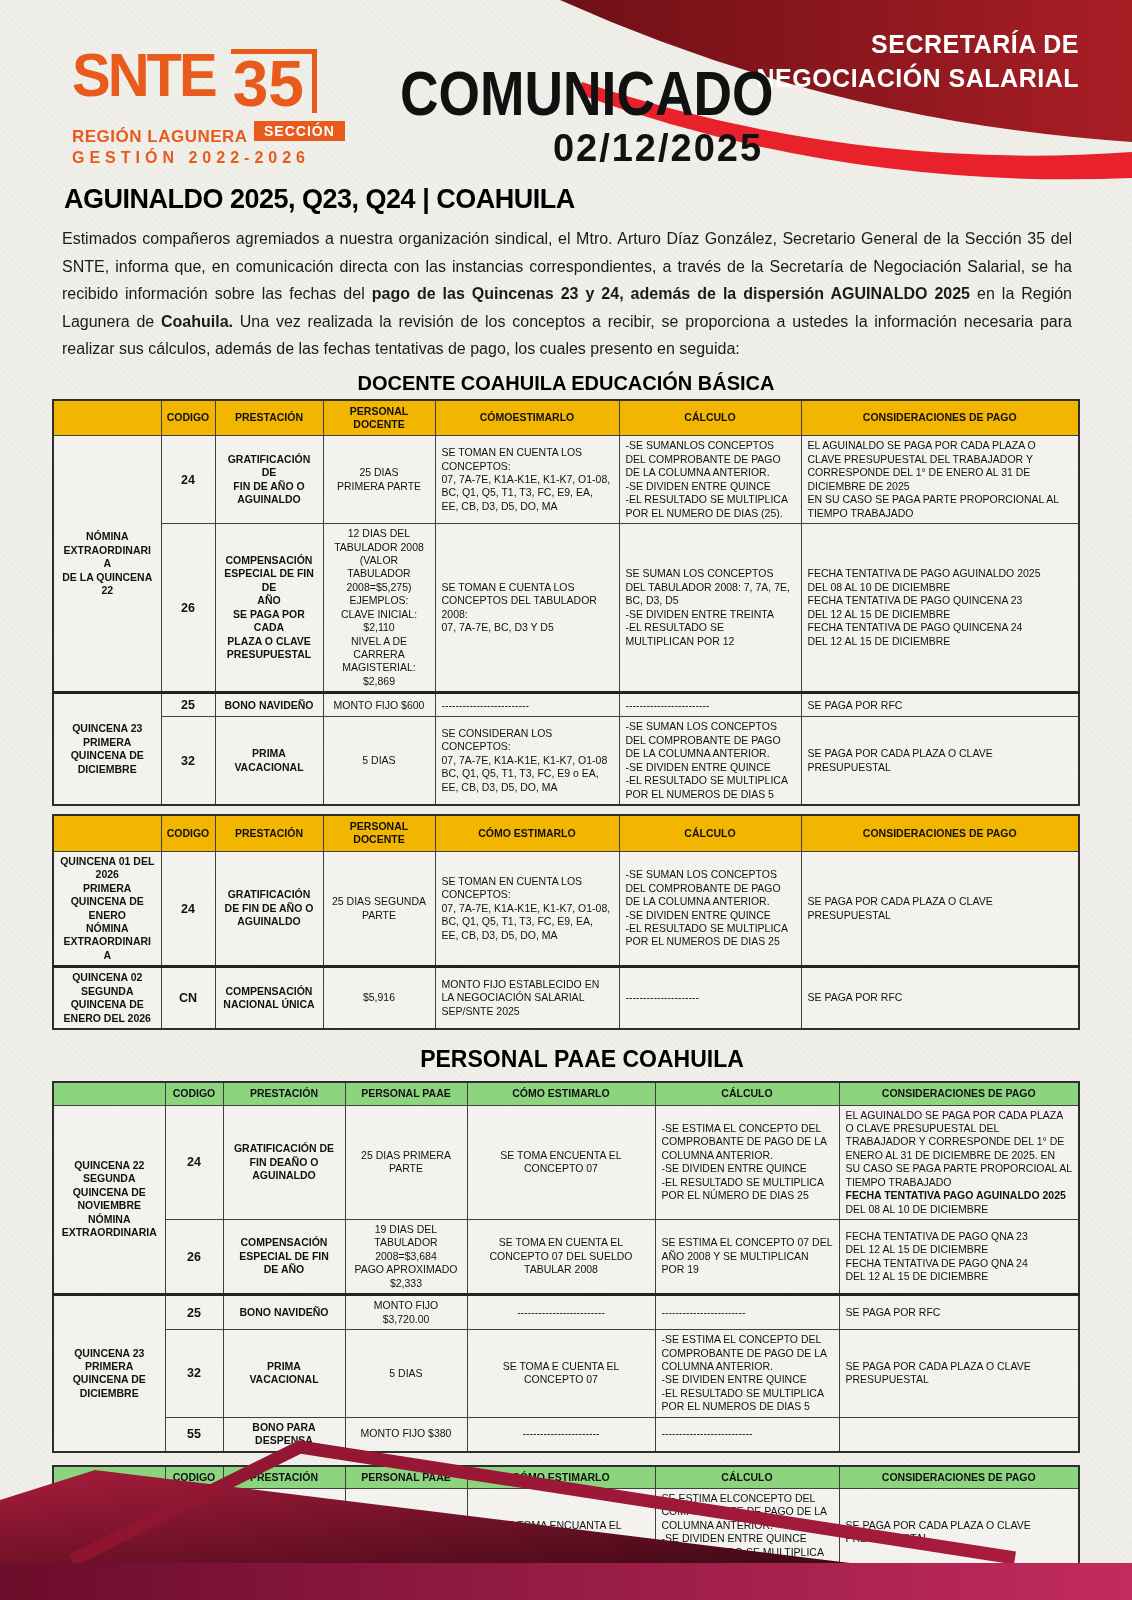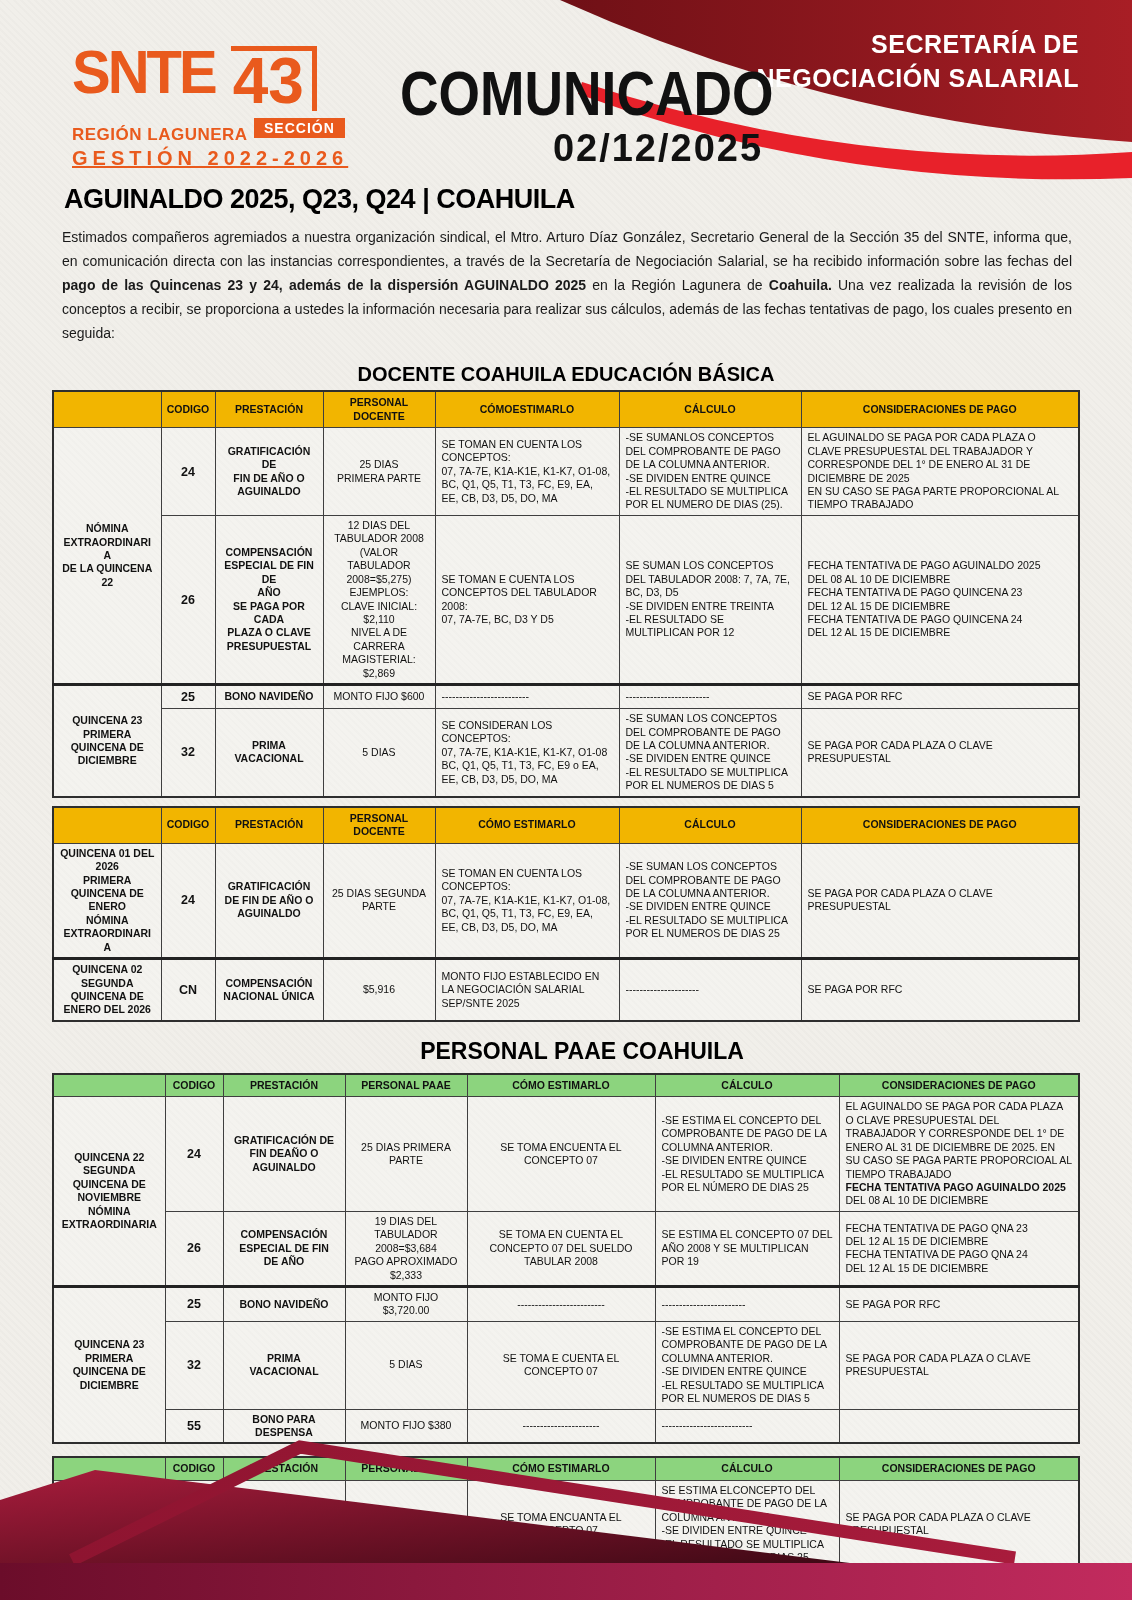--- a/index.html
+++ b/index.html
@@ -12,27 +12,27 @@
                font-size:25px;line-height:1.35;letter-spacing:.5px;}
   
   .header{position:relative;display:flex;padding:46px 8px 0 72px;align-items:center;}
   .logo{position:relative;width:300px;color:#e95a1d;}
   .logo-top{display:flex;align-items:flex-start;}
   .snte{font-size:58px;font-weight:800;letter-spacing:-3px;line-height:.9;transform:scaleY(1.05);}
   .n35{font-size:64px;font-weight:800;margin-left:16px;line-height:.9;border-top:5px solid #e95a1d;border-right:5px solid #e95a1d;padding:2px 8px 0 2px;}
   .badge{position:absolute;left:182px;top:72px;background:#e95a1d;color:#ffffff;font-weight:bold;font-size:14px;
          padding:2px 10px;letter-spacing:1px;}
   .region{font-weight:800;font-size:17px;margin-top:14px;letter-spacing:.5px;}
-  .gestion{font-weight:bold;font-size:20px;letter-spacing:5px;margin-top:2px;text-decoration:underline;}
+  .gestion{font-weight:bold;font-size:16px;letter-spacing:5px;margin-top:2px;}
   .headline{margin-left:28px;padding-top:10px;}
   .comu{font-size:58px;font-weight:800;color:#111;letter-spacing:0px;transform:scale(.92,1.1);transform-origin:left top;white-space:nowrap;}
   .date{font-size:38px;font-weight:600;color:#111;letter-spacing:2px;text-align:center;margin-top:4px;padding-left:110px;}
   .page-title{font-size:27px;font-weight:800;color:#000;margin:14px 0 0 64px;letter-spacing:-.5px;}
   
-  .intro{width:1010px;margin:10px auto 18px 62px;font-size:14px;line-height:1.72;color:#1a1a1a;text-align:justify;}
+  .intro{width:1010px;margin:10px auto 9px 62px;font-size:16px;line-height:1.72;color:#1a1a1a;text-align:justify;}
   .intro .b{font-weight:bold;}
   
   .tbl-title{ text-align:center;font-weight:800;color:#000;}
   .t1{font-size:20px;margin:8px 0 4px 0;}
   .t2{font-size:23px;margin:16px 0 8px 0;padding-left:32px;}
   table.tbl{width:1026px;margin:0 auto;border-collapse:collapse;table-layout:fixed;background:rgba(255,255,255,.25);border:2px solid #2e2e2e;}
   table.tbl + table.tbl{margin-top:8px;}
   .tbl th,.tbl td{border:1px solid #3f3f3f;padding:3px 6px;font-size:10.5px;line-height:1.28;vertical-align:middle;white-space:pre-line;word-wrap:break-word;color:#111;}
   .tbl thead th{font-weight:bold;text-align:center;padding:4px 2px;font-size:10.5px;}
   .docente thead th{background:#f2b500;}
@@ -66,21 +66,21 @@
   </svg>
   <div class="ribbon-text">
     <div>SECRETARÍA DE</div>
     <div>NEGOCIACIÓN SALARIAL</div>
   </div>
 
   <div class="header">
     <div class="logo">
       <div class="logo-top">
         <span class="snte">SNTE</span>
-        <span class="n35">43</span>
+        <span class="n35">35</span>
       </div>
       <div class="badge">SECCIÓN</div>
       <div class="region">REGIÓN LAGUNERA</div>
       <div class="gestion">GESTIÓN 2022-2026</div>
     </div>
     <div class="headline">
       <div class="comu">COMUNICADO</div>
       <div class="date">02/12/2025</div>
     </div>
   </div>

